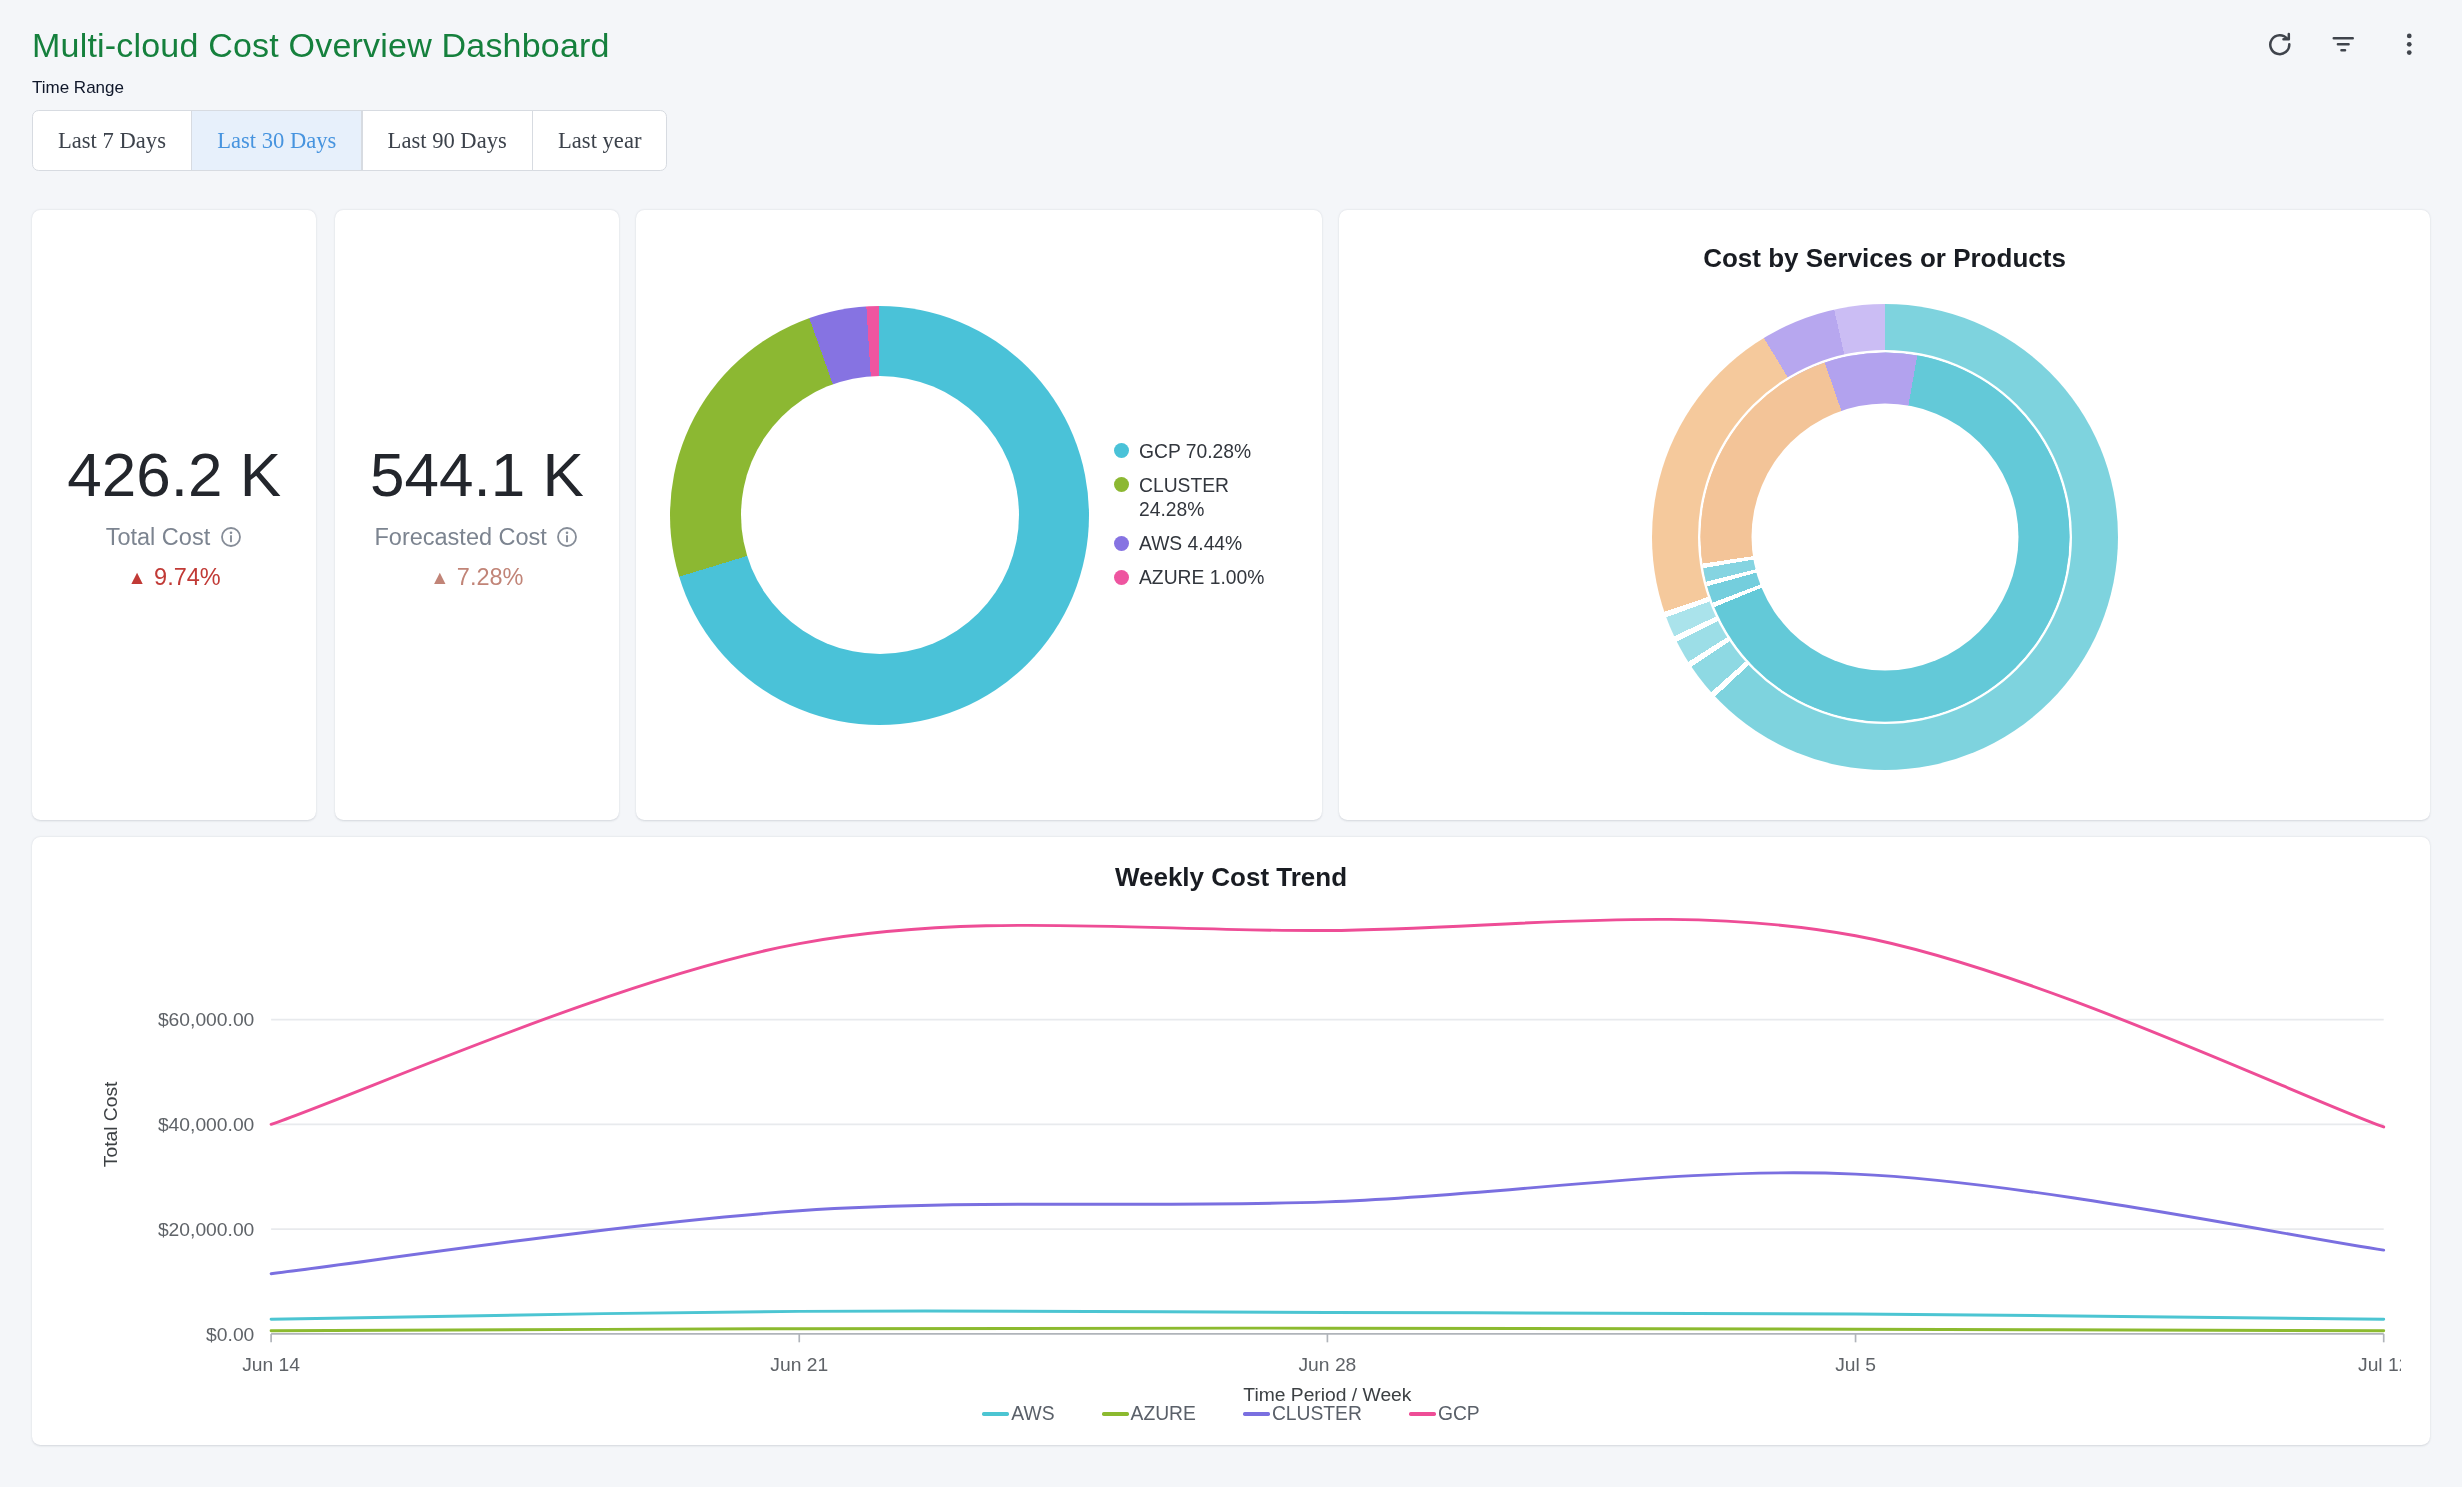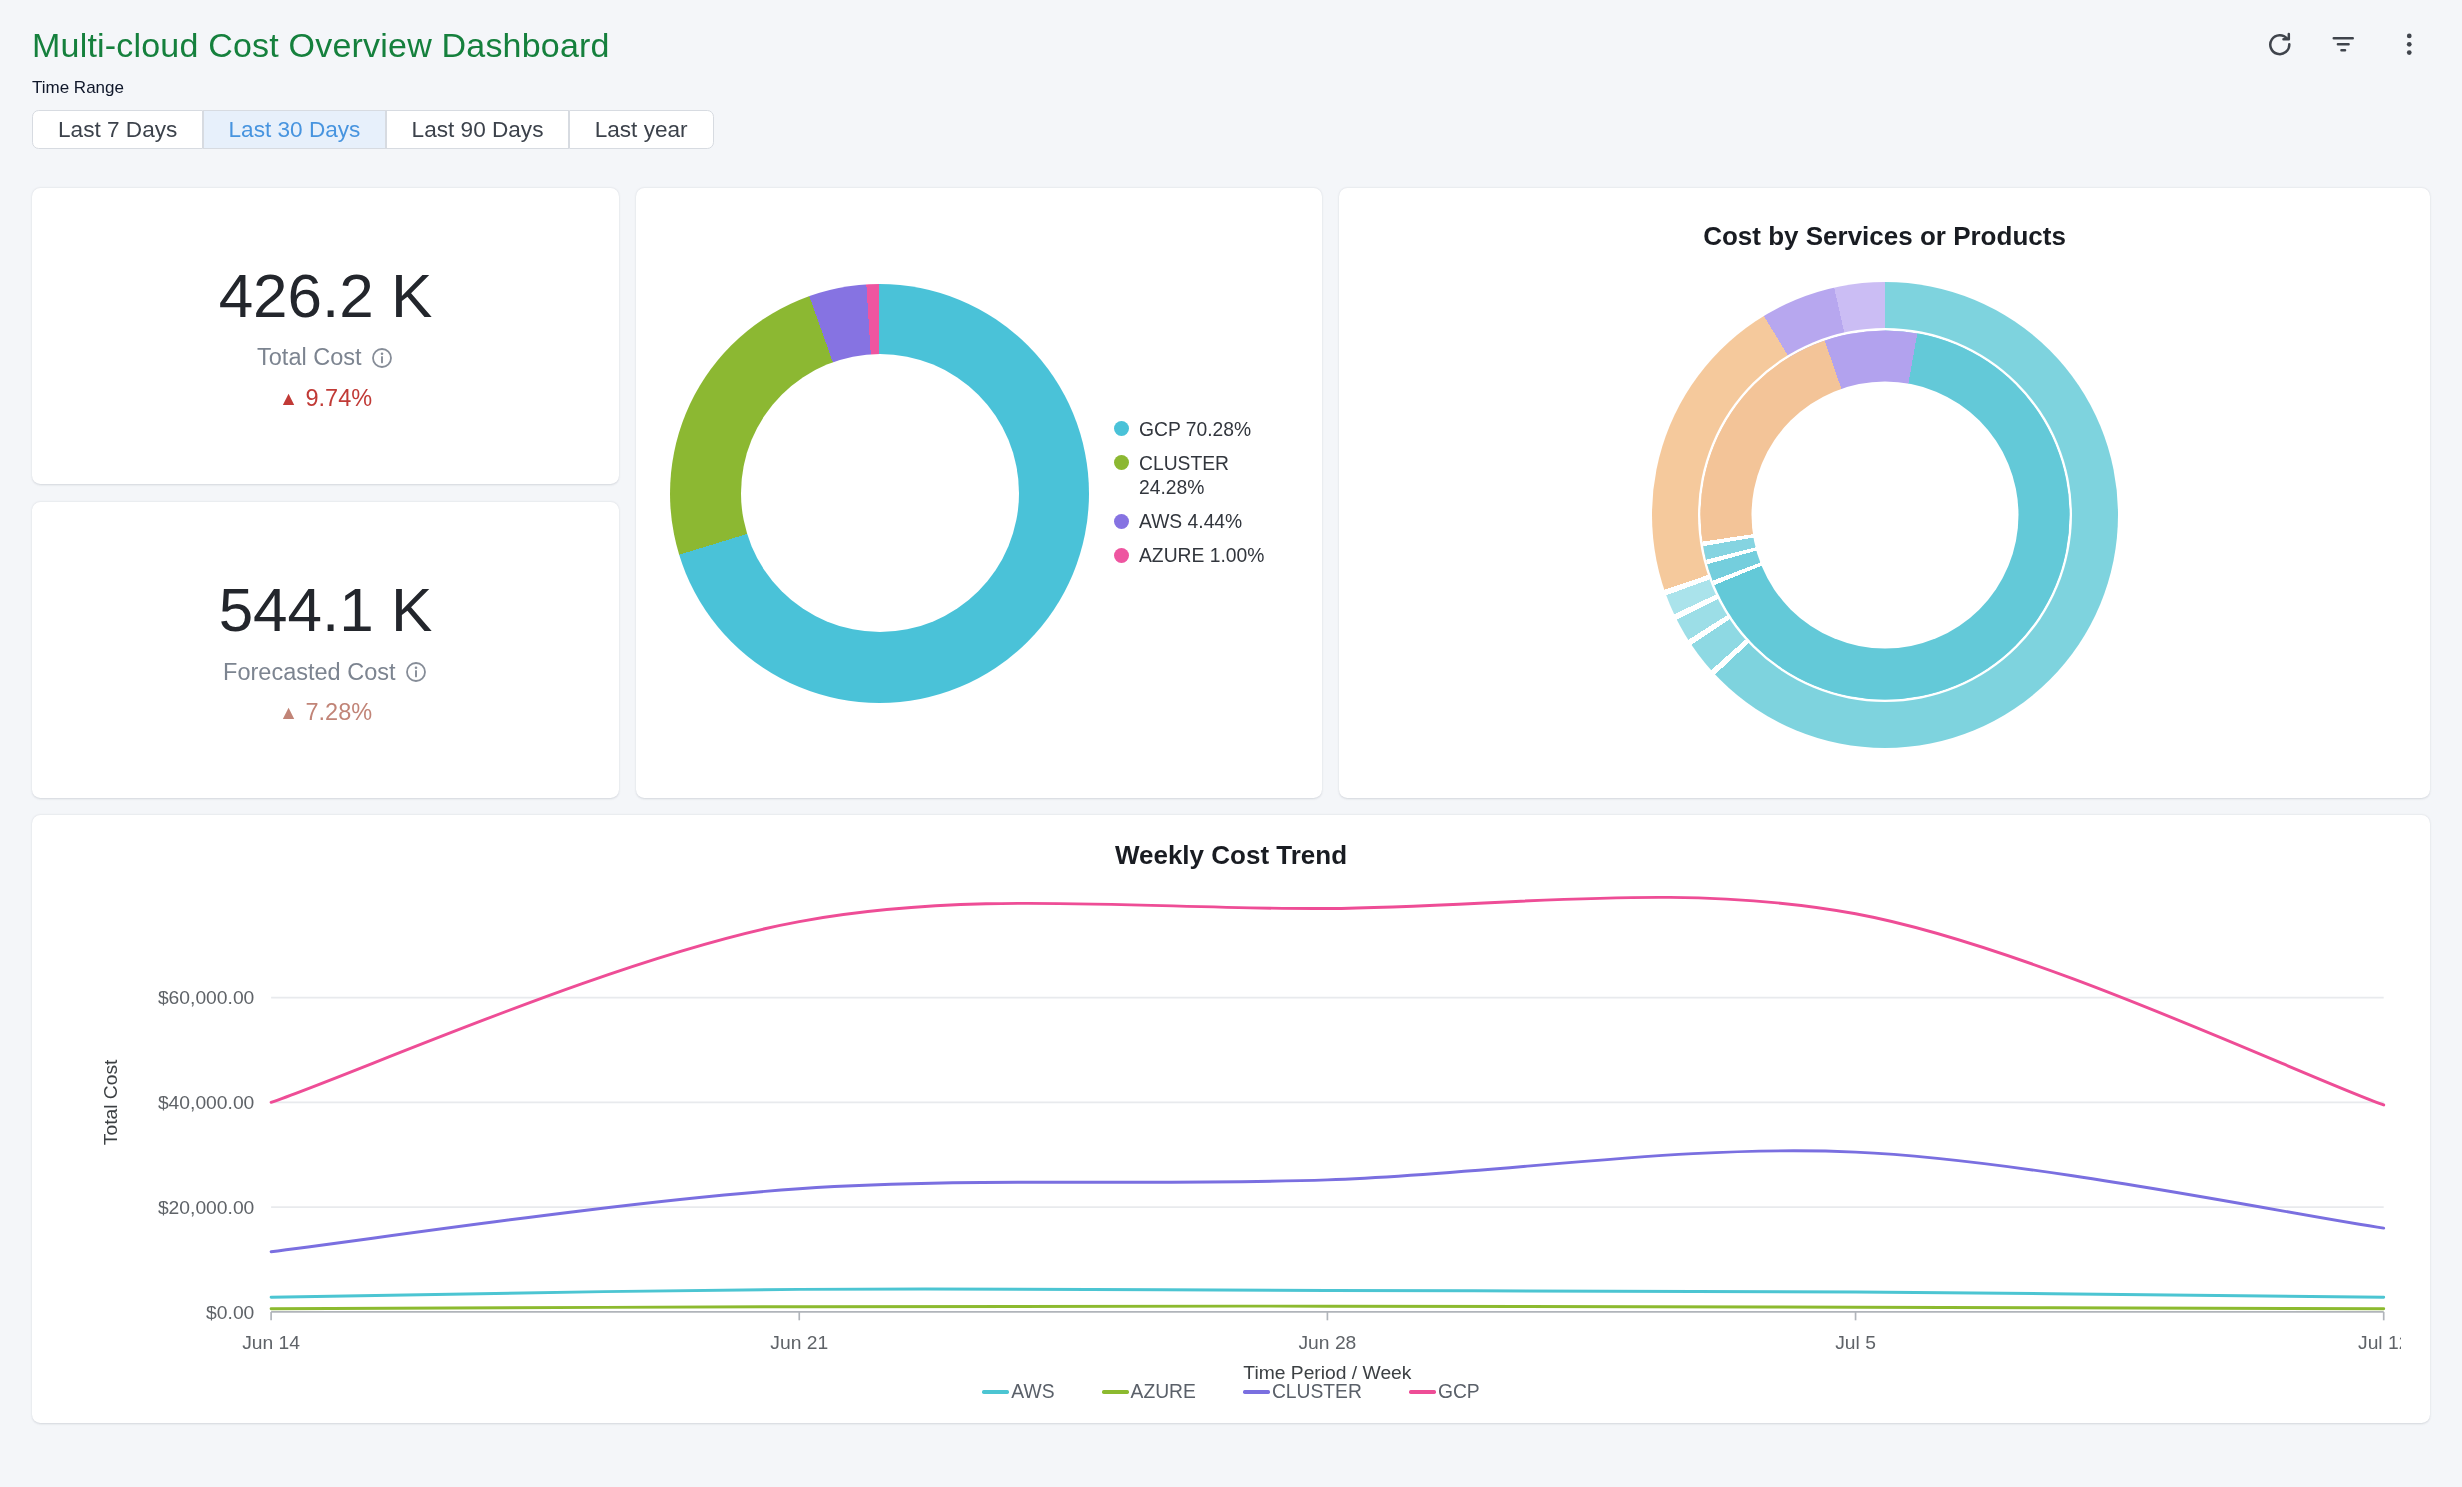--- a/index.html
+++ b/index.html
@@ -16,30 +16,30 @@
   
   .topbar{display:flex;justify-content:space-between;align-items:center;height:65px}
   .title{font-size:34px;font-weight:400;margin:0;color:#15803d;letter-spacing:0.2px}
   .actions{display:flex;gap:23.5px;align-items:center}
   .icon-btn{background:none;border:none;padding:6.7px;cursor:pointer;color:#3f444c;display:flex;align-items:center}
   .icon-btn svg{width:28.5px;height:28.5px}
 
   
   .tr-label{font-size:17px;color:#0f172a}
   .seg{display:inline-flex;margin-top:11.7px}
-  .seg-btn{height:39px;padding:0 25px;font-size:22.6px;font-family:Liberation Sans, sans-serif;color:#3c424b;background:#fff;
+  .seg-btn{height:61px;padding:0 25px;font-size:22.6px;font-family:Liberation Serif, serif;color:#3c424b;background:#fff;
     border:0.8px solid #d7dbe1;margin-left:-0.8px;cursor:pointer;white-space:nowrap}
   .seg-btn:first-child{border-radius:6.7px 0 0 6.7px;margin-left:0}
   .seg-btn:last-child{border-radius:0 6.7px 6.7px 0}
   .seg-btn.selected{background:#e7f0fb;color:#4794df;position:relative;z-index:1}
 
   
   .card{background:#fff;border-radius:8.4px;box-shadow:0 0.8px 2.5px rgba(25,39,62,.10),0 0.8px 1.7px rgba(25,39,62,.05)}
   .row-top{display:flex;gap:17px;margin-top:39px}
-  .kpi-col{width:587px;display:flex;flex-direction:column;gap:18.5px}
+  .kpi-col{width:587px;display:flex;flex-direction:row;gap:18.5px}
   .kpi-card{flex:1;display:flex;flex-direction:column;align-items:center;justify-content:center;gap:13.4px}
   .kpi-value{font-size:62px;color:#23262c}
   .kpi-label-row{display:flex;align-items:center;gap:8.4px;font-size:23.5px;color:#7c8490}
   .info{display:flex;color:#868d98;cursor:pointer}
   .info svg{width:24px;height:24px}
   .kpi-delta{display:flex;align-items:center;gap:7.5px;font-size:23.5px}
   .tri{font-size:19.3px;line-height:1}
 
   .chart-card{height:610px;display:flex;flex-direction:column;padding:20px}
   .chart-title{margin:13.4px 0 0;font-size:26px;font-weight:600;text-align:center;color:#191c22}

